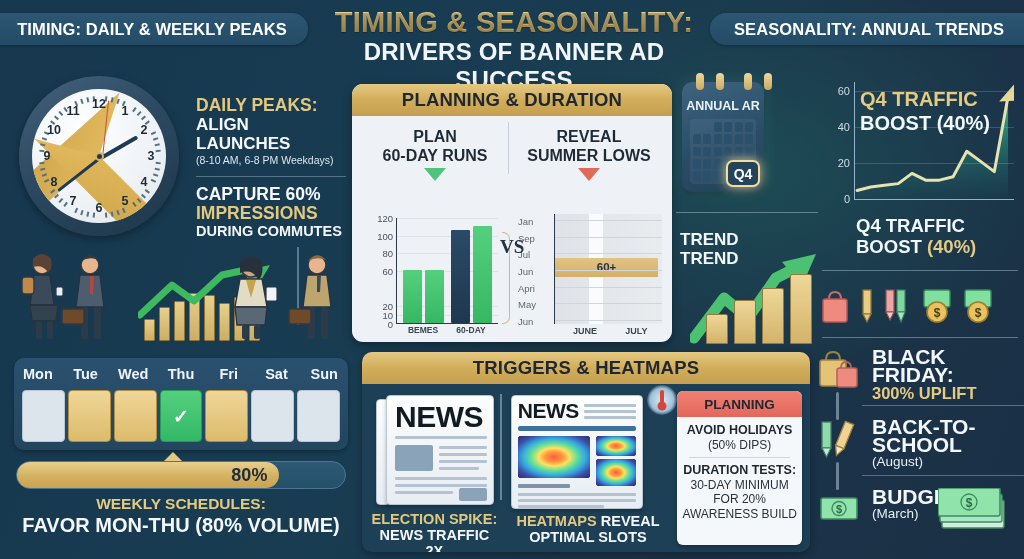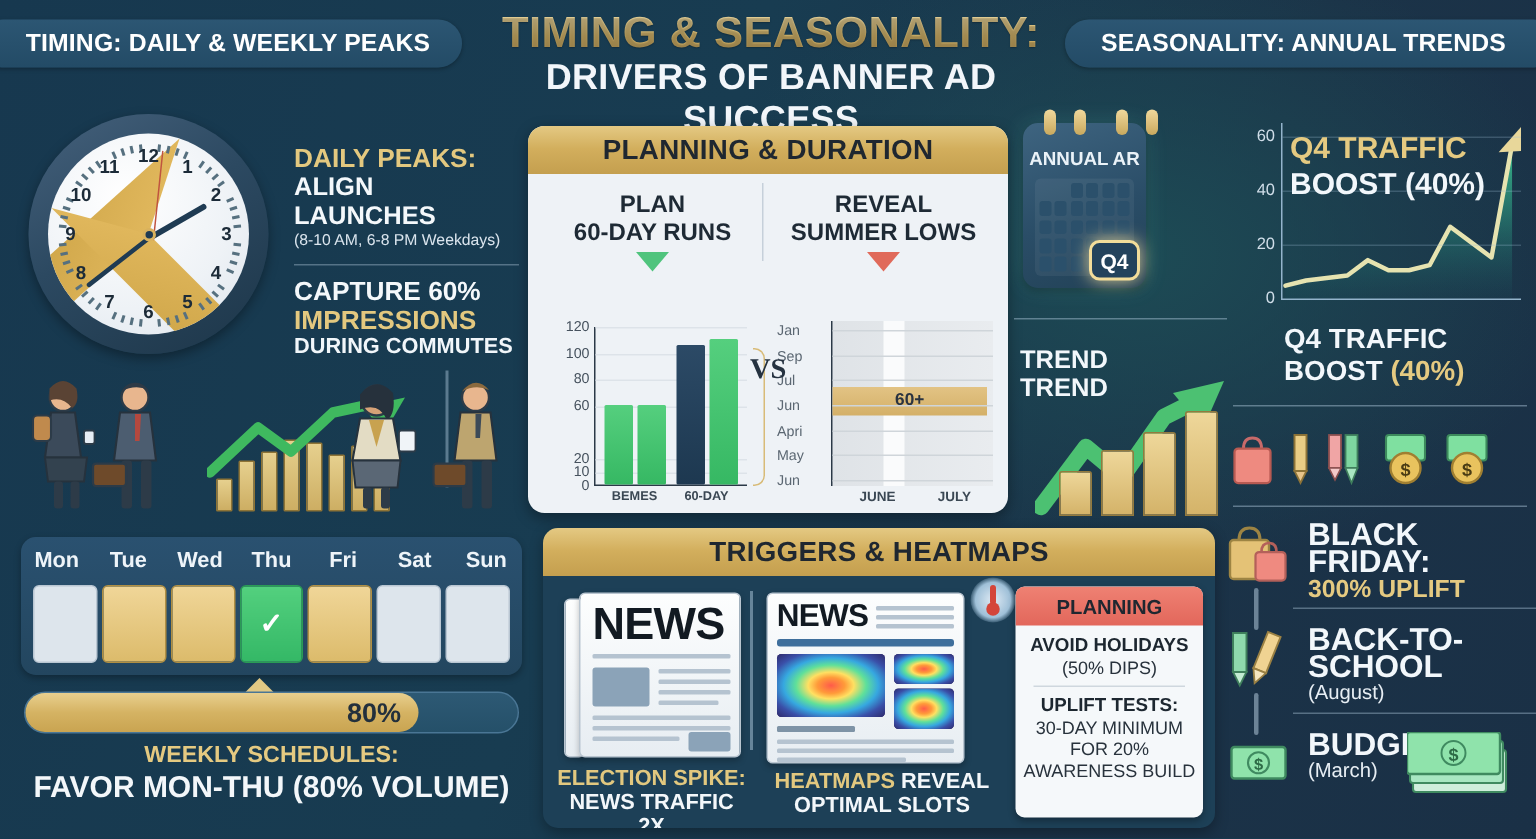--- a/index.html
+++ b/index.html
@@ -590,21 +590,21 @@
         </div>
       </div>
 
       <div class="t-col" id="t-col3">
         <div id="advisory">
           <div id="adv-hdr">PLANNING</div>
           <div id="adv-body">
             <div class="adv-b">AVOID HOLIDAYS</div>
             <div class="adv-n">(50% DIPS)</div>
             <div class="adv-hr"></div>
-            <div class="adv-b">UPLIFT TESTS:</div>
+            <div class="adv-b">DURATION TESTS:</div>
             <div class="adv-n">30-DAY MINIMUM</div>
             <div class="adv-n">FOR 20%</div>
             <div class="adv-n">AWARENESS BUILD</div>
           </div>
         </div>
       </div>
 
       <div id="t-vline"></div>
     </div>
   </div>

